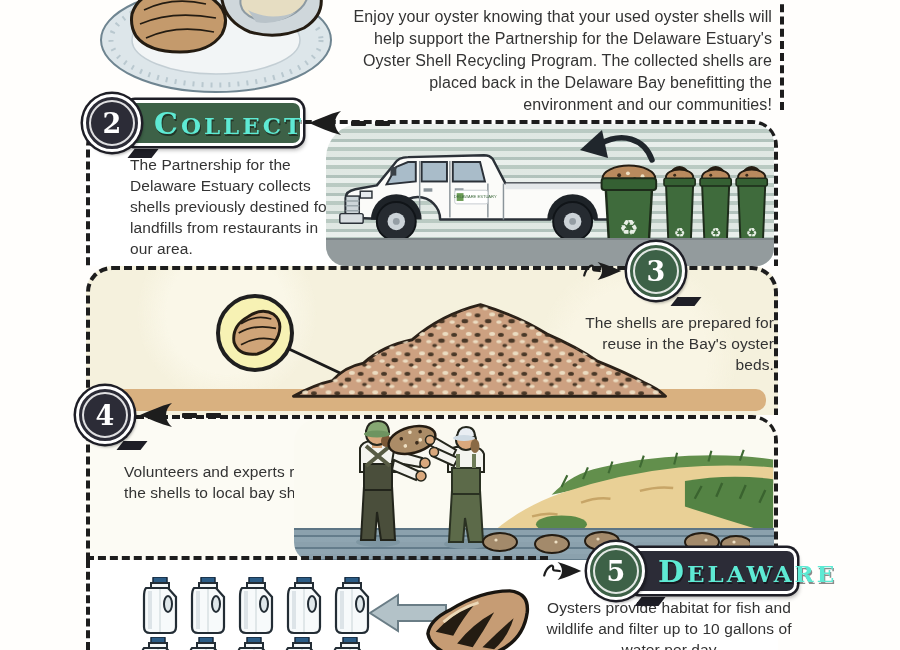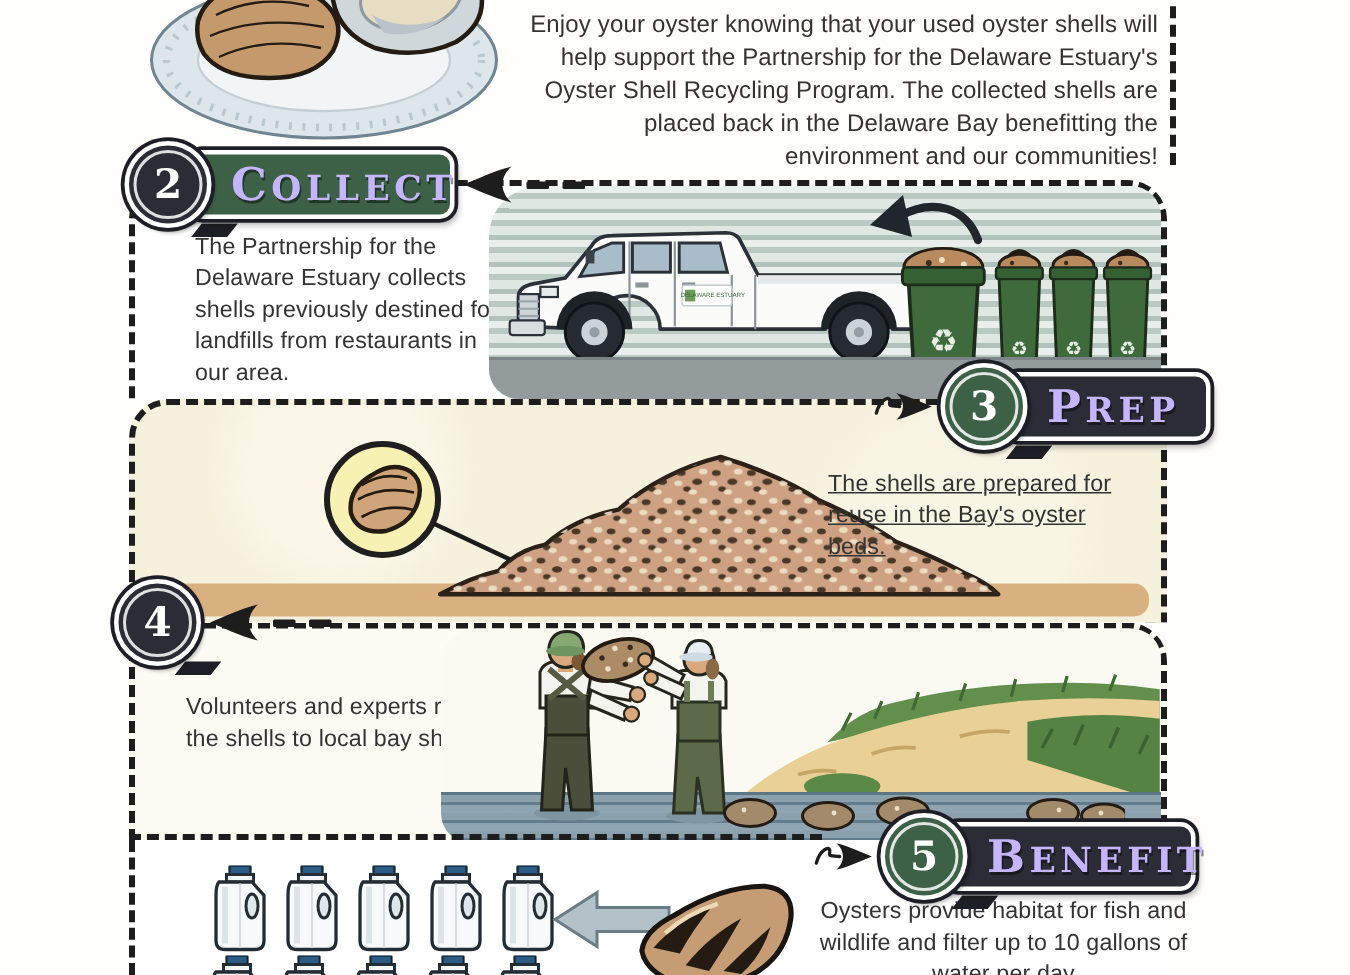--- a/index.html
+++ b/index.html
@@ -24,21 +24,21 @@
   .badge{position:absolute;display:flex;align-items:center;z-index:6;}
   .badge-circle{width:52px;height:52px;border-radius:50%;display:flex;align-items:center;justify-content:center;
                 border:3px solid #fff;box-shadow:0 0 0 2.5px #1e1e26,2px 3px 3px rgba(0,0,0,.35);
                 position:relative;z-index:2;font-family:"DejaVu Serif",serif;font-weight:bold;
                 font-size:27px;color:#fff;}
   .badge-circle::before{content:"";position:absolute;inset:3px;border:2px solid rgba(255,255,255,.85);border-radius:50%;}
   .badge-plate{margin-left:-16px;height:46px;display:flex;align-items:center;
                padding:0 16px 0 26px;border:3px solid #fff;border-radius:10px;
                box-shadow:0 0 0 2.5px #1e1e26,2px 4px 4px rgba(0,0,0,.3);position:relative;z-index:1;}
   .badge-label{display:block;font-family:"DejaVu Serif",serif;font-weight:bold;font-size:23px;
-               letter-spacing:3px;color:#c4b5fd;text-shadow:1px 2px 0 rgba(0,0,0,.45);white-space:nowrap;}
+               letter-spacing:3px;color:#5eead4;text-shadow:1px 2px 0 rgba(0,0,0,.45);white-space:nowrap;}
   .badge-label::first-letter{font-size:30px;}
   .bg-green{background:#3d6147;}
   .bg-dark{background:#2c2c37;}
   .badge-shadow{position:absolute;width:24px;height:9px;background:#1e1e26;transform:skewX(-38deg);z-index:0;}
   .dash{width:15px;height:5px;background:#1d1d1d;border-radius:1px;}
   .arrow-row{display:flex;align-items:center;gap:9px;margin-left:5px;}
   .arrow-row.pre{margin-left:0;margin-right:5px;}
 
   #truck-scene{position:absolute;left:236px;top:0;right:0;bottom:0;overflow:hidden;
                border-radius:34px 20px 18px 20px;
@@ -177,21 +177,21 @@
       <path d="M8,108 Q30,96 48,92 Q60,78 80,74 Q100,56 130,50 Q160,24 200,14 Q240,26 268,44 Q300,58 320,72 Q350,84 368,94 Q382,100 390,108 Z" fill="#cda181" stroke="#2b2118" stroke-width="3" stroke-linejoin="round"></path>
       <path d="M8,108 Q30,96 48,92 Q60,78 80,74 Q100,56 130,50 Q160,24 200,14 Q240,26 268,44 Q300,58 320,72 Q350,84 368,94 Q382,100 390,108 Z" fill="url(#specks)" opacity="0.9"></path>
     </svg>
 
     <div id="magnifier">
       <svg width="70" height="70" viewBox="0 0 60 60" style="position:absolute;left:0;top:0;">
         <path d="M12,38 Q10,24 24,16 Q36,8 46,14 Q54,20 50,32 Q46,44 32,48 Q16,50 12,38 Z" fill="#cfa478" stroke="#241c12" stroke-width="2.5"></path>
         <path d="M18,22 Q30,14 44,18 M16,30 Q30,22 48,26 M18,40 Q32,32 48,36" fill="none" stroke="#241c12" stroke-width="1.5"></path>
       </svg>
     </div>
-    <div class="abs desc" style="right:22px;top:42px;width:200px;text-align:left;text-decoration:underline;">The shells are prepared for reuse in the Bay's oyster beds.</div>
+    <div class="abs desc" style="right:0;top:42px;width:200px;text-align:right;">The shells are prepared for reuse in the Bay's oyster beds.</div>
   </div>
 
   <svg class="abs" style="left:286px;top:344px;z-index:5;" width="60" height="34" viewBox="0 0 60 34">
     <line x1="3" y1="5" x2="54" y2="29" stroke="#1b1b1b" stroke-width="3"></line>
   </svg>
 
   <div class="section" id="sec-reuse">
     <div class="abs desc" style="left:34px;top:42px;width:215px;">Volunteers and experts return the shells to local bay shores.</div>
     <div id="reuse-scene">
 
@@ -392,23 +392,20 @@
   <div class="badge" style="left:582px;top:242px;">
     <div class="arrow-row pre">
       <svg width="40" height="28" viewBox="0 0 54 28">
         <path d="M3,20 C6,8 16,3 15,10 C14,15 19,13 24,14" stroke="#1d1d1d" stroke-width="3" fill="none" stroke-linecap="round"></path>
         <path d="M53,14 C43,10 33,5 21,2 C29,9 29,19 21,26 C33,23 43,18 53,14 Z" fill="#1d1d1d"></path>
       </svg>
     </div>
     <div class="badge-circle bg-green">
       <span>3</span>
     </div>
-    <div class="badge-plate bg-dark" style="width:138px;box-sizing:border-box;">
-      <span class="badge-label">PREP</span>
-    </div>
     <div class="badge-shadow" style="left:92px;bottom:-6px;"></div>
   </div>
 
   <div class="badge" style="left:76px;top:386px;">
     <div class="badge-shadow" style="left:44px;bottom:-6px;"></div>
     <div class="badge-circle bg-dark">
       <span>4</span>
     </div>
     <div class="arrow-row">
       <svg width="34" height="26" viewBox="0 0 34 26">
@@ -423,18 +420,18 @@
     <div class="arrow-row pre">
       <svg width="40" height="28" viewBox="0 0 54 28">
         <path d="M3,20 C6,8 16,3 15,10 C14,15 19,13 24,14" stroke="#1d1d1d" stroke-width="3" fill="none" stroke-linecap="round"></path>
         <path d="M53,14 C43,10 33,5 21,2 C29,9 29,19 21,26 C33,23 43,18 53,14 Z" fill="#1d1d1d"></path>
       </svg>
     </div>
     <div class="badge-circle bg-green">
       <span>5</span>
     </div>
     <div class="badge-plate bg-dark" style="width:168px;box-sizing:border-box;">
-      <span class="badge-label">BENEFIT</span>
+      <span class="badge-label">DELAWARE</span>
     </div>
     <div class="badge-shadow" style="left:96px;bottom:-6px;"></div>
   </div>
 
 </div>
 
 </body></html>

